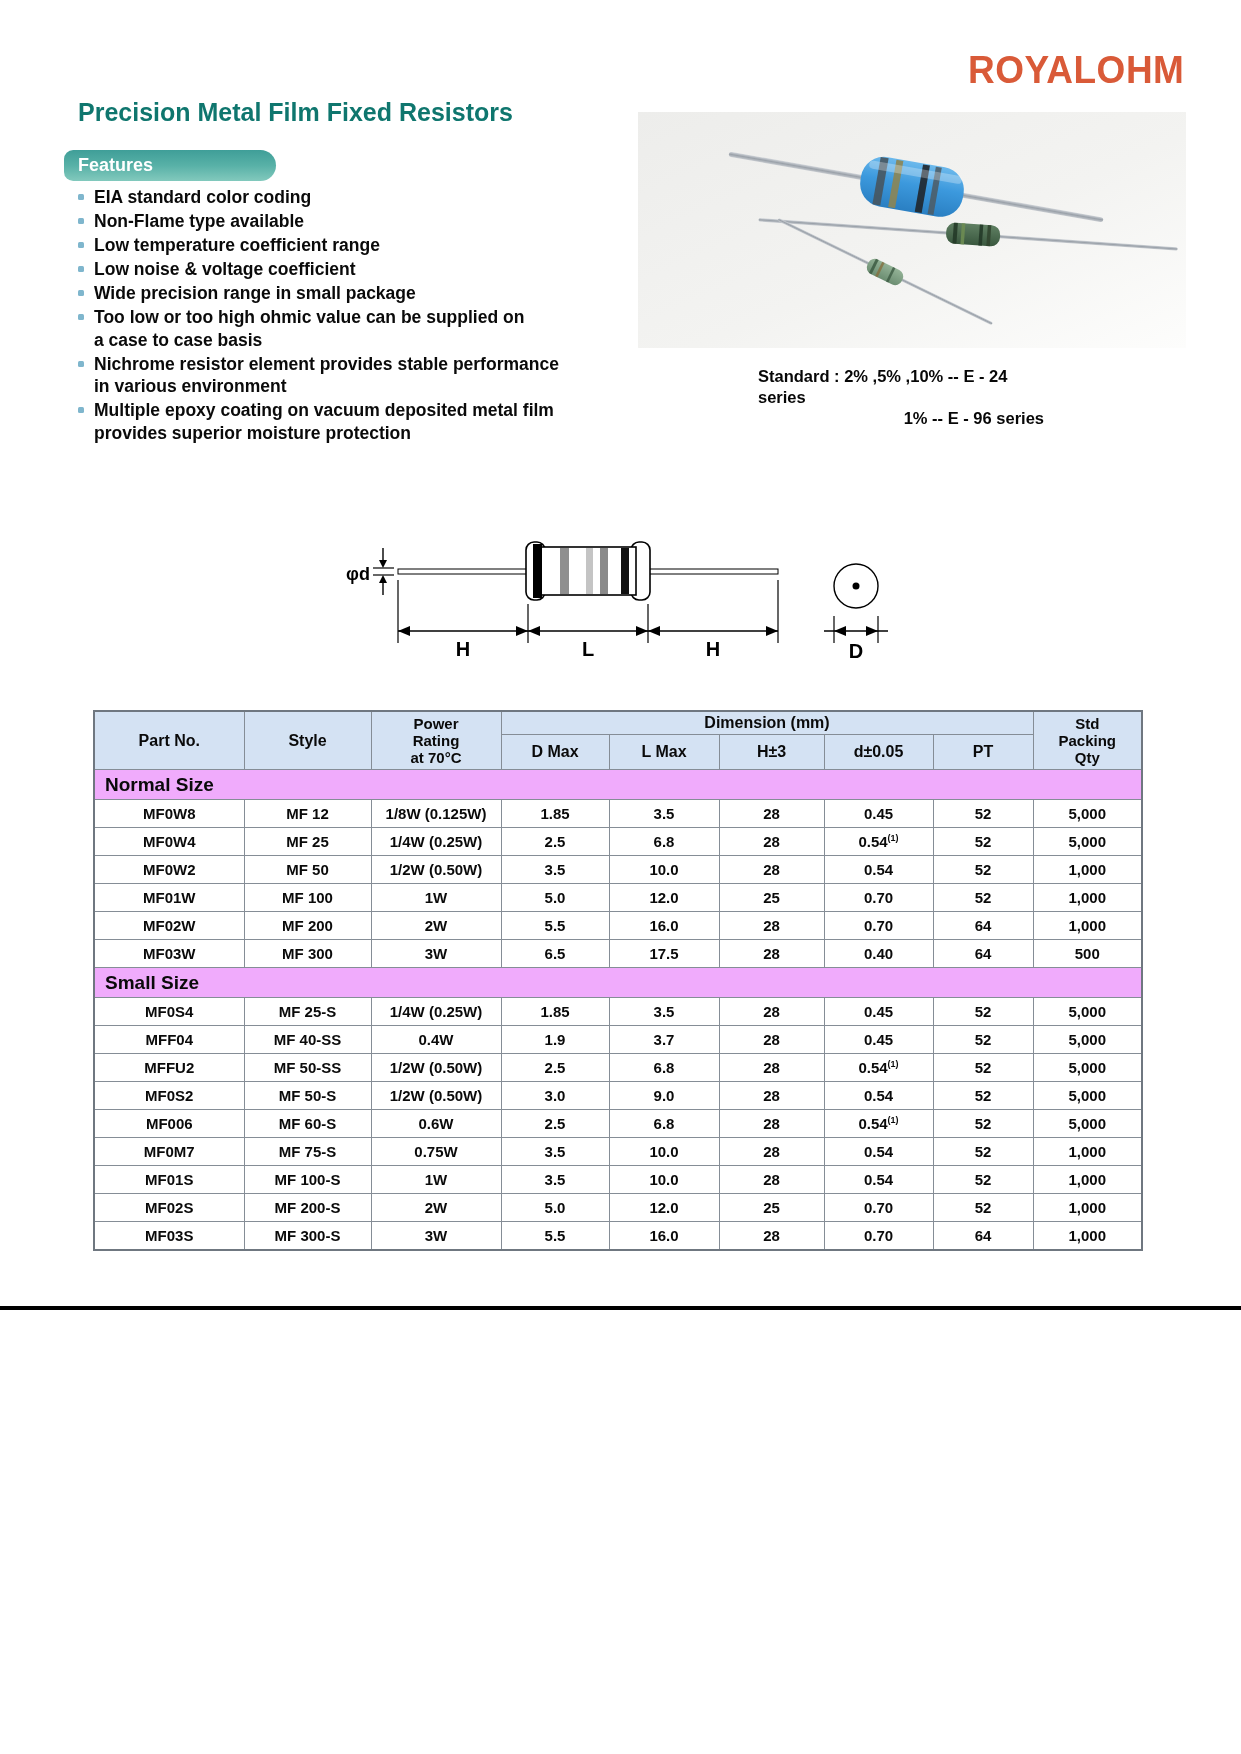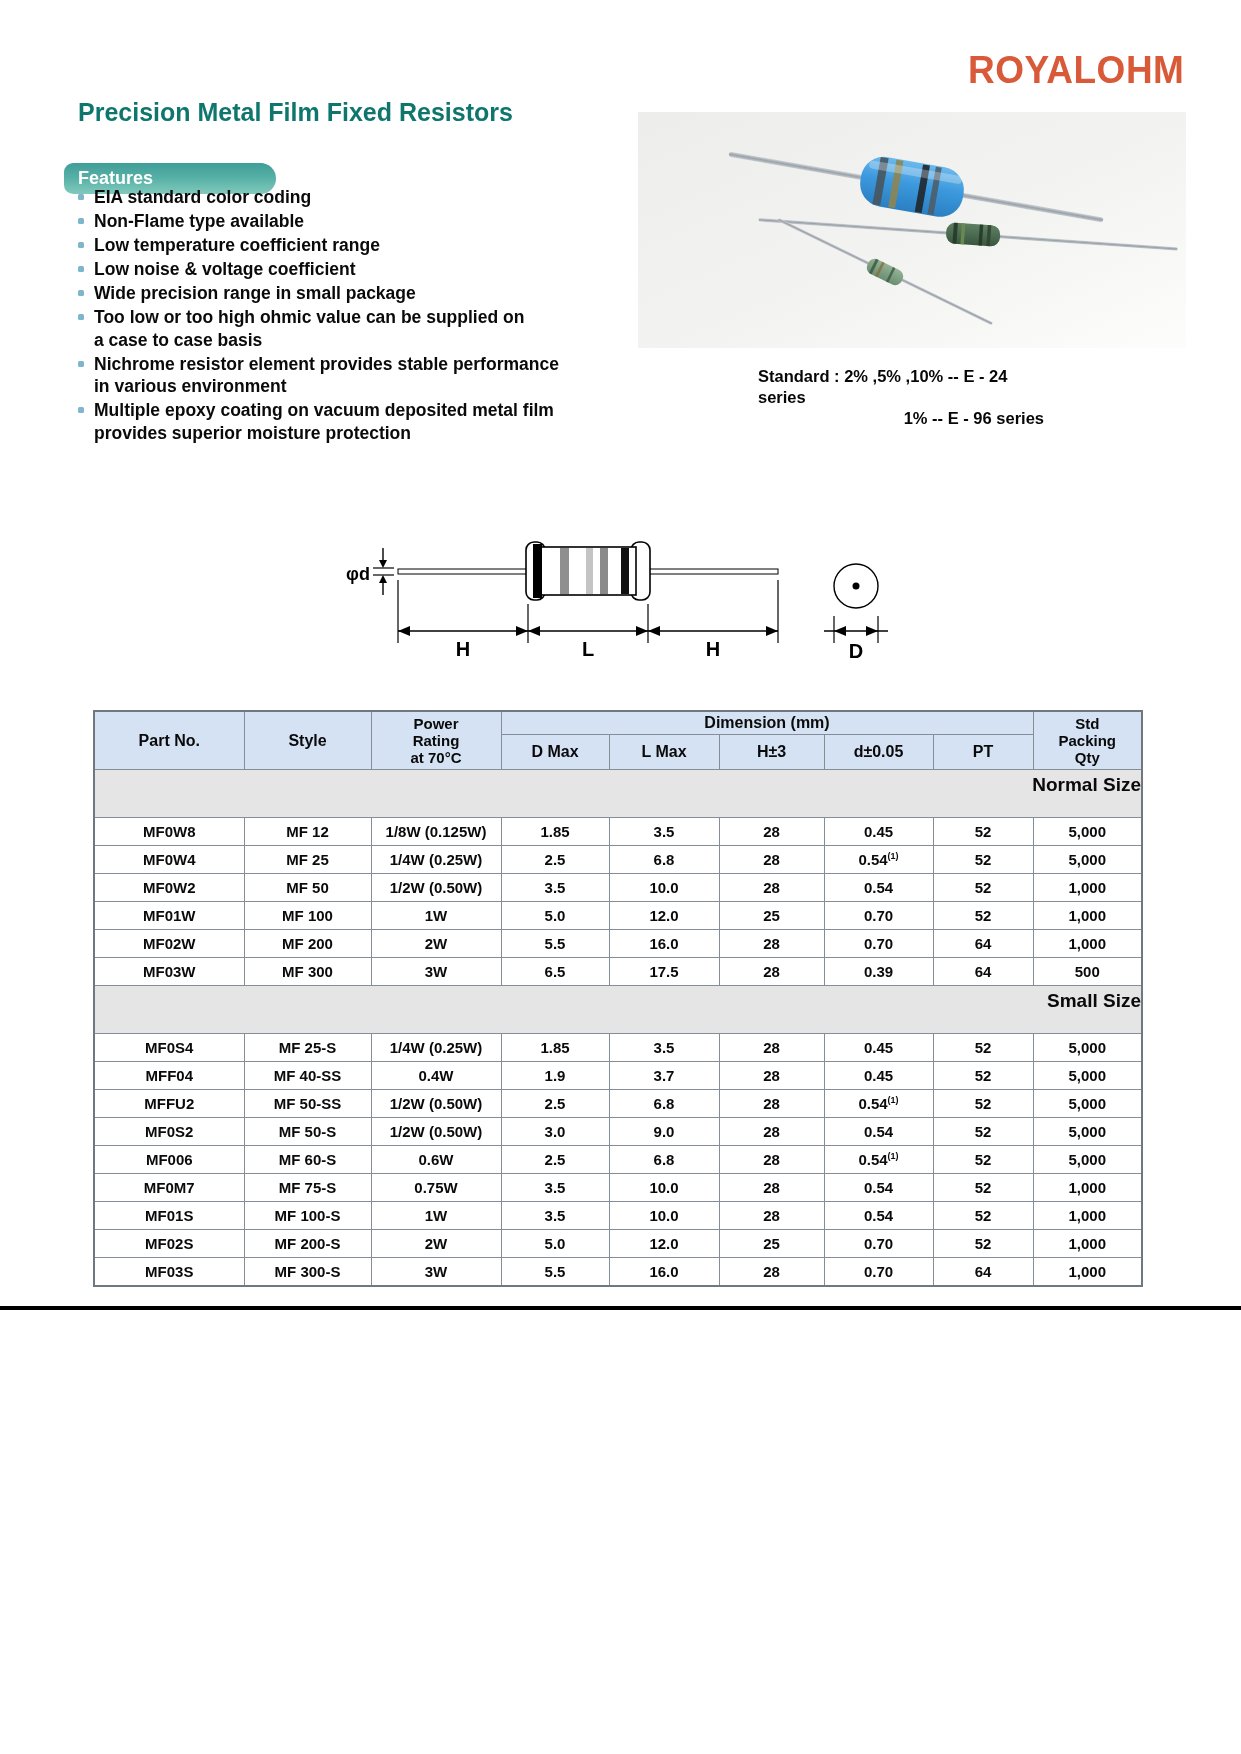--- a/index.html
+++ b/index.html
@@ -4,21 +4,21 @@
 <style>
   html,body{margin:0;padding:0;background:#fff;}
   .page{position:relative;width:1241px;height:1310px;background:#ffffff;overflow:hidden;
         font-family:"Liberation Sans", sans-serif;color:#0a0a0a;}
 
   .brand-logo{position:absolute;left:968px;top:50px;font-size:37px;font-weight:800;
               letter-spacing:0.5px;color:#d95a38;transform:scaleY(1.04);}
 
   .page-title{position:absolute;left:78px;top:98px;font-size:25px;font-weight:700;color:#0f766e;}
 
-  .features-pill{position:absolute;left:64px;top:163px;width:212px;height:31px;
+  .features-pill{position:absolute;left:64px;top:150px;width:212px;height:31px;
                  border-radius:10px 17px 17px 10px;
                  background:linear-gradient(180deg,#3f9e98 0%,#58b1a7 50%,#82c9bd 100%);
                  display:flex;align-items:center;}
   .features-pill span{color:#ffffff;font-size:18px;font-weight:700;padding-left:14px;}
 
   .features-list{position:absolute;left:76px;top:186px;width:540px;list-style:none;margin:0;padding:0;}
   .features-list li{position:relative;padding-left:18px;margin:0 0 1.5px 0;
                     font-size:17.5px;font-weight:700;line-height:22.5px;}
   .feat-bullet{position:absolute;left:2px;top:8px;width:6px;height:6px;border-radius:1.5px;
                background:#7fb6cd;}
@@ -33,22 +33,22 @@
   .diagram-wrap{position:absolute;left:328px;top:488px;}
 
   table.spec-table{position:absolute;left:93px;top:710px;width:1048px;border-collapse:collapse;
                    table-layout:fixed;}
   .spec-table th,.spec-table td{border:1px solid #858d96;}
   .spec-table{border:2px solid #6f7780;}
   .spec-table thead th{background:#d4e2f3;font-size:16px;font-weight:700;text-align:center;
                        padding:2px 0;color:#0a0a0a;}
   .spec-table thead th.multiline{white-space:pre-line;font-size:15px;line-height:17px;}
   .spec-table thead tr.subhead th{height:30px;}
-  .spec-table td.section-cell{background:#e5e5e5;text-align:right;font-size:19px;font-weight:700;
-                              padding:3px 0 20px 10px;height:24px;}
+  .spec-table td.section-cell{background:#f0abfc;text-align:left;font-size:19px;font-weight:700;
+                              padding:3px 0 2px 10px;height:24px;}
   .spec-table tr.data-row td{background:#ffffff;text-align:center;font-size:15px;font-weight:700;
                              height:27px;padding:0;}
   .spec-table sup{font-size:9px;font-weight:700;vertical-align:super;line-height:0;}
 
   .note-block{position:absolute;left:104px;top:1343px;width:760px;}
   .note-heading{font-size:19px;font-weight:700;margin-bottom:8px;}
   .note-list{list-style:none;margin:0;padding:0;}
   .note-list li{position:relative;padding-left:16px;margin-bottom:5px;
                 font-size:15.5px;font-weight:700;line-height:19px;}
   .note-bullet{position:absolute;left:1px;top:6px;width:5px;height:5px;border-radius:1px;
@@ -293,21 +293,21 @@
           <td>64</td>
           <td>1,000</td>
         </tr>
         <tr class="data-row">
           <td>MF03W</td>
           <td>MF 300</td>
           <td>3W</td>
           <td>6.5</td>
           <td>17.5</td>
           <td>28</td>
-          <td><span>0.39</span></td>
+          <td><span>0.40</span></td>
           <td>64</td>
           <td>500</td>
         </tr>
         <tr>
           <td class="section-cell" colspan="9">Small Size</td>
         </tr>
         <tr class="data-row">
           <td>MF0S4</td>
           <td>MF 25-S</td>
           <td>1/4W (0.25W)</td>

